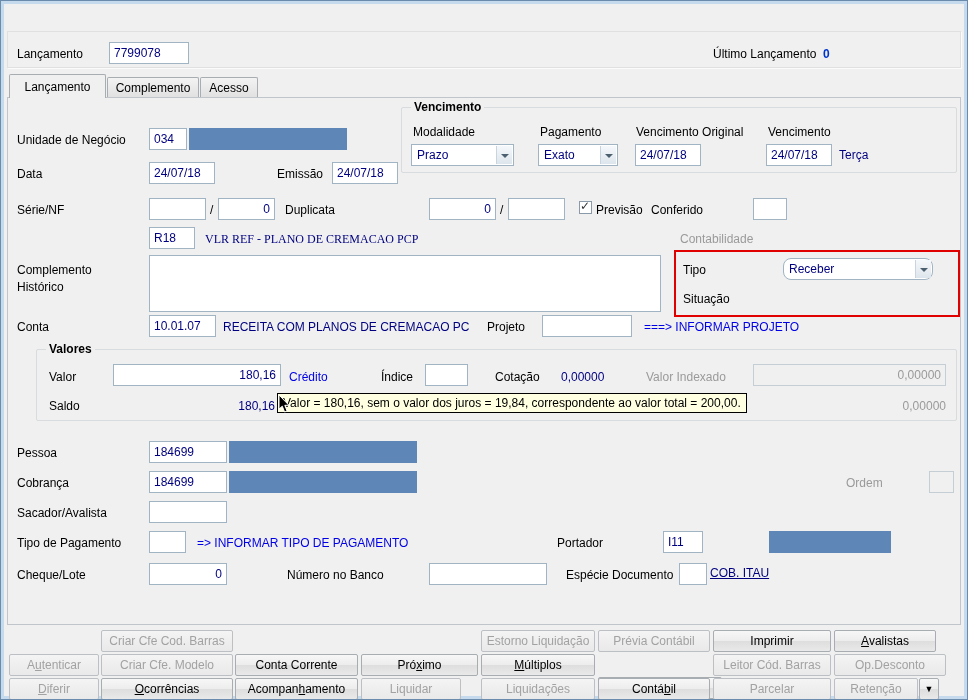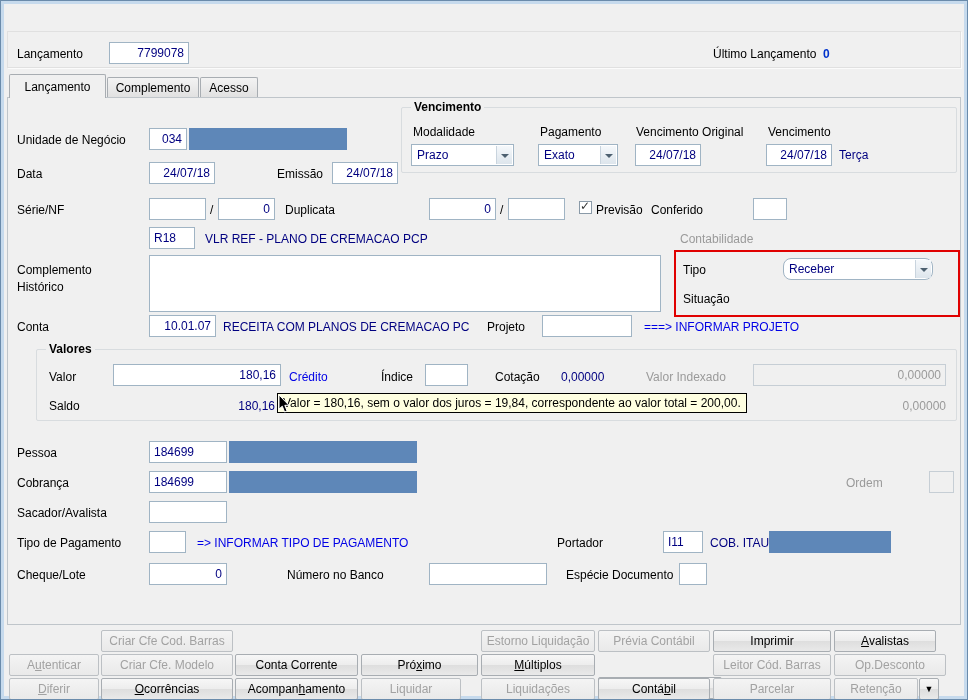--- a/index.html
+++ b/index.html
@@ -16,21 +16,21 @@
            font-size:11px; font-weight:bold; line-height:14px;
            background:linear-gradient(180deg,#f2b8b4 0%,#e0716e 45%,#cf4946 50%,#d4605e 100%); cursor:default; }
   .etched { position:absolute; border:1px solid #e0e0e0; box-shadow:1px 1px 0 #fbfbfb; }
   .lbl { position:absolute; white-space:nowrap; color:#000; }
   .lbl.gray { color:#9a9a9a; }
   .val { position:absolute; white-space:nowrap; color:#000080; }
   .val.bold { font-weight:bold; color:#0033cc; }
   .hint { position:absolute; white-space:nowrap; color:#0000e6; }
   .field { position:absolute; height:22px; background:#fff; border:1px solid #a0b4c4;
            color:#000080; line-height:20px; padding:0 4px; white-space:nowrap; overflow:hidden; }
-  .field.c { text-align:right; } .field.r { text-align:right; }
+  .field.c { text-align:left; } .field.r { text-align:right; }
   .field.dis { background:#f0f0f0; border-color:#c6ced5; color:#9a9a9a; }
   .redact { position:absolute; background:#5e87b8; }
   .combo { position:absolute; height:22px; background:#fff; border:1px solid #a0b4c4; }
   .combo .ct { position:absolute; left:5px; top:3px; color:#000080; white-space:nowrap; }
   .combo .ca { position:absolute; right:1px; top:1px; bottom:1px; width:16px;
                background:linear-gradient(#f5f8fb,#dde5ec); border-left:1px solid #c9d4de; }
   .combo .ca::after { content:""; position:absolute; left:4px; top:8px;
                border-left:4px solid transparent; border-right:4px solid transparent; border-top:4px solid #4d6070; }
   .combo.dis .ca { background:#f1f1f1; border-left-color:#dddddd; }
   .combo.dis .ca::after { border-top-color:#a8b2ba; }
@@ -111,21 +111,21 @@
   <div class="field" style="left:507px;top:197px;width:57px;z-index:3;"></div>
   <div class="checkbox checked" style="left:578px;top:200px;z-index:3;">
     <span class="check">✓</span>
   </div>
   <span class="lbl" style="left:595px;top:202px;z-index:3;">Previsão</span>
   <span class="lbl" style="left:650px;top:202px;z-index:3;">Conferido</span>
   <div class="field" style="left:752px;top:197px;width:34px;z-index:3;"></div>
 
   <span class="lbl" style="left:16px;top:231px;z-index:3;margin-top:48px;">Histórico</span>
   <div class="field" style="left:148px;top:226px;width:46px;z-index:3;">R18</div>
-  <span class="val" style="left:204px;top:231px;z-index:3;">VLR REF - PLANO DE CREMACAO PCP</span>
+  <span class="val" style="left:204px;top:231px;z-index:3;font-family:Liberation Serif, serif;">VLR REF - PLANO DE CREMACAO PCP</span>
   <span class="lbl gray" style="left:679px;top:231px;z-index:3;">Contabilidade</span>
 
   <span class="lbl" style="left:16px;top:262px;z-index:3;">Complemento</span>
   <div class="textarea" style="left:148px;top:254px;width:512px;height:57px;z-index:3;"></div>
 
   <div class="redbox" style="left:673px;top:249px;width:286px;height:67px;"></div>
   <span class="lbl" style="left:682px;top:262px;z-index:4;">Tipo</span>
   <div class="combo" style="left:782px;top:257px;width:150px;z-index:4;border-radius:8px;">
     <span class="ct">Receber</span>
     <span class="ca"></span>
@@ -170,21 +170,21 @@
   <div class="field dis" style="left:928px;top:470px;width:25px;z-index:3;"></div>
 
   <span class="lbl" style="left:16px;top:505px;z-index:3;">Sacador/Avalista</span>
   <div class="field" style="left:148px;top:500px;width:78px;z-index:3;"></div>
 
   <span class="lbl" style="left:16px;top:535px;z-index:3;">Tipo de Pagamento</span>
   <div class="field" style="left:148px;top:530px;width:37px;z-index:3;"></div>
   <span class="hint" style="left:196px;top:535px;z-index:3;">=&gt; INFORMAR TIPO DE PAGAMENTO</span>
   <span class="lbl" style="left:556px;top:535px;z-index:3;">Portador</span>
   <div class="field" style="left:662px;top:530px;width:40px;z-index:3;">I11</div>
-  <span class="val" style="left:709px;top:535px;z-index:3;">COB. ITAU</span>
+  <span class="val" style="left:709px;top:565px;z-index:3;text-decoration:underline;">COB. ITAU</span>
   <div class="redact" style="left:768px;top:530px;width:122px;height:22px;z-index:3;"></div>
 
   <span class="lbl" style="left:16px;top:567px;z-index:3;">Cheque/Lote</span>
   <div class="field r" style="left:148px;top:562px;width:78px;z-index:3;">0</div>
   <span class="lbl" style="left:286px;top:567px;z-index:3;">Número no Banco</span>
   <div class="field" style="left:428px;top:562px;width:118px;z-index:3;"></div>
   <span class="lbl" style="left:565px;top:567px;z-index:3;">Espécie Documento</span>
   <div class="field" style="left:678px;top:562px;width:28px;z-index:3;"></div>
 
   <div>

